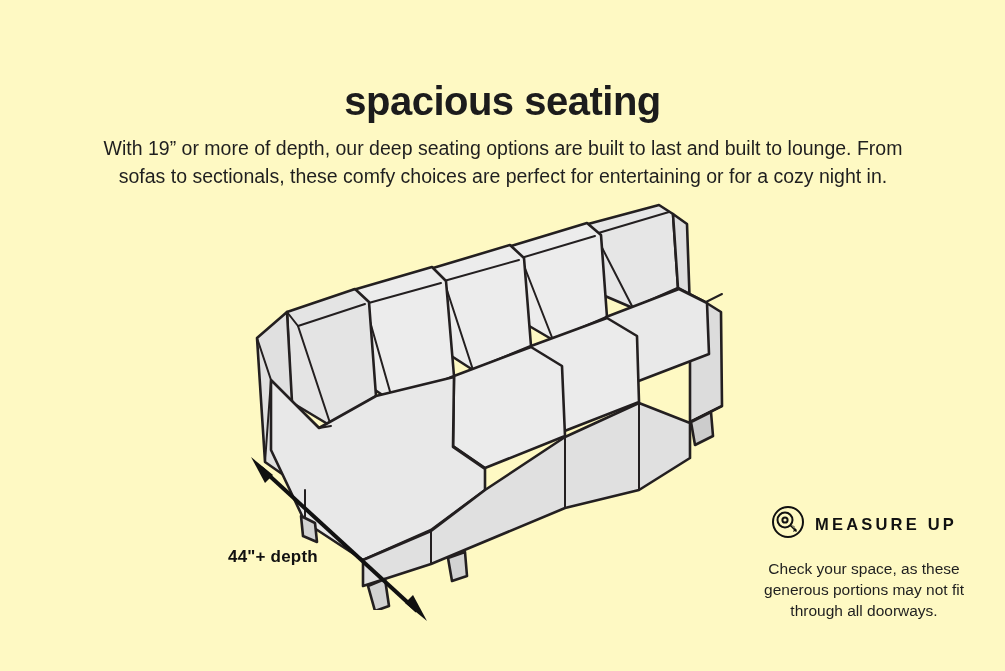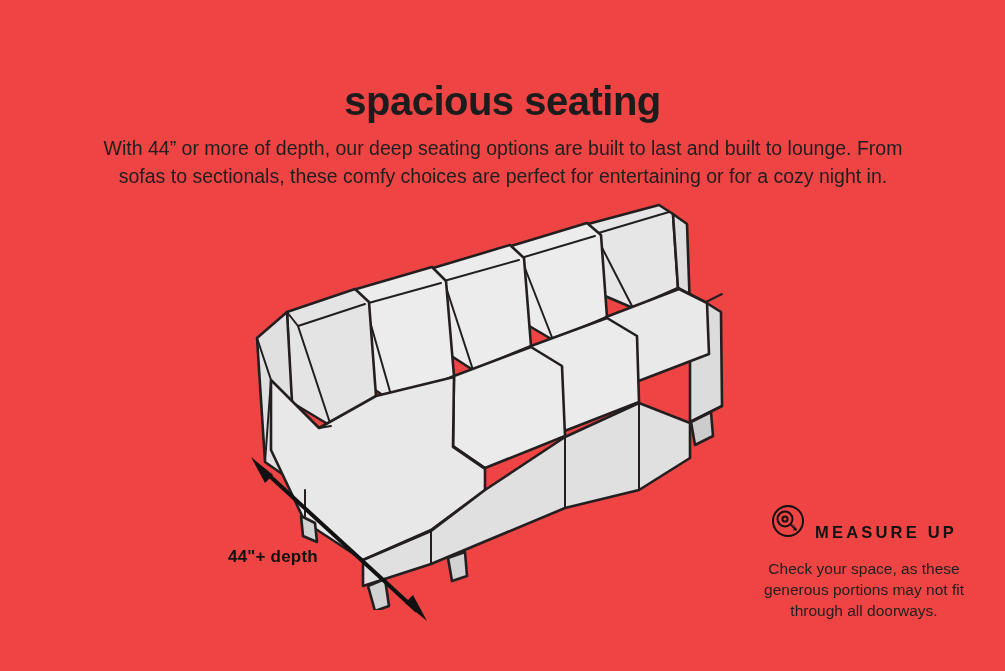--- a/index.html
+++ b/index.html
@@ -8,21 +8,21 @@
     background: #ffffff;
   }
   body {
     font-family: "Liberation Sans", sans-serif;
     color: #1a1a1a;
   }
   .page {
     position: relative;
     width: 1005px;
     height: 671px;
-    background: #ef4444;
+    background: #fef9c3;
     overflow: hidden;
   }
   .headline {
     position: absolute;
     top: 52px;
     left: 0;
     width: 1005px;
     text-align: center;
     font-size: 40px;
     font-weight: bold;
@@ -57,21 +57,21 @@
   }
   .measure-block {
     position: absolute;
     left: 748px;
     top: 506px;
     width: 232px;
     text-align: center;
   }
   .measure-head {
     display: flex;
-    align-items: flex-end;
+    align-items: center;
     justify-content: center;
     gap: 10px;
     height: 36px;
   }
   .measure-title {
     font-size: 16.5px;
     font-weight: bold;
     letter-spacing: 3.2px;
     color: #111111;
   }
@@ -85,21 +85,21 @@
     display: block;
   }
 </style>
 </head>
 <body>
 
 <div class="page">
 
   <h1 class="headline">spacious seating</h1>
 
-  <p class="subcopy">With 44” or more of depth, our deep seating options are built to last and built to lounge. From sofas to sectionals, these comfy choices are perfect for entertaining or for a cozy night in.</p>
+  <p class="subcopy">With 19” or more of depth, our deep seating options are built to last and built to lounge. From sofas to sectionals, these comfy choices are perfect for entertaining or for a cozy night in.</p>
 
   <div class="sofa-art">
     <svg viewBox="0 0 545 420" width="545" height="420" xmlns="http://www.w3.org/2000/svg">
       <g fill="none" stroke="#231f20" stroke-width="2.6" stroke-linejoin="round" stroke-linecap="round">
 
         <path d="M353 34 L424 15 L438 24 L443 98 L398 118 L363 103 Z" fill="#e6e6e6"></path>
         <path d="M353 34 L360 44 L398 118" stroke-width="2"></path>
         <path d="M360 44 L434 22" stroke-width="2"></path>
 
         <path d="M276 56 L352 33 L366 45 L372 127 L318 150 L284 130 Z" fill="#ececec"></path>

